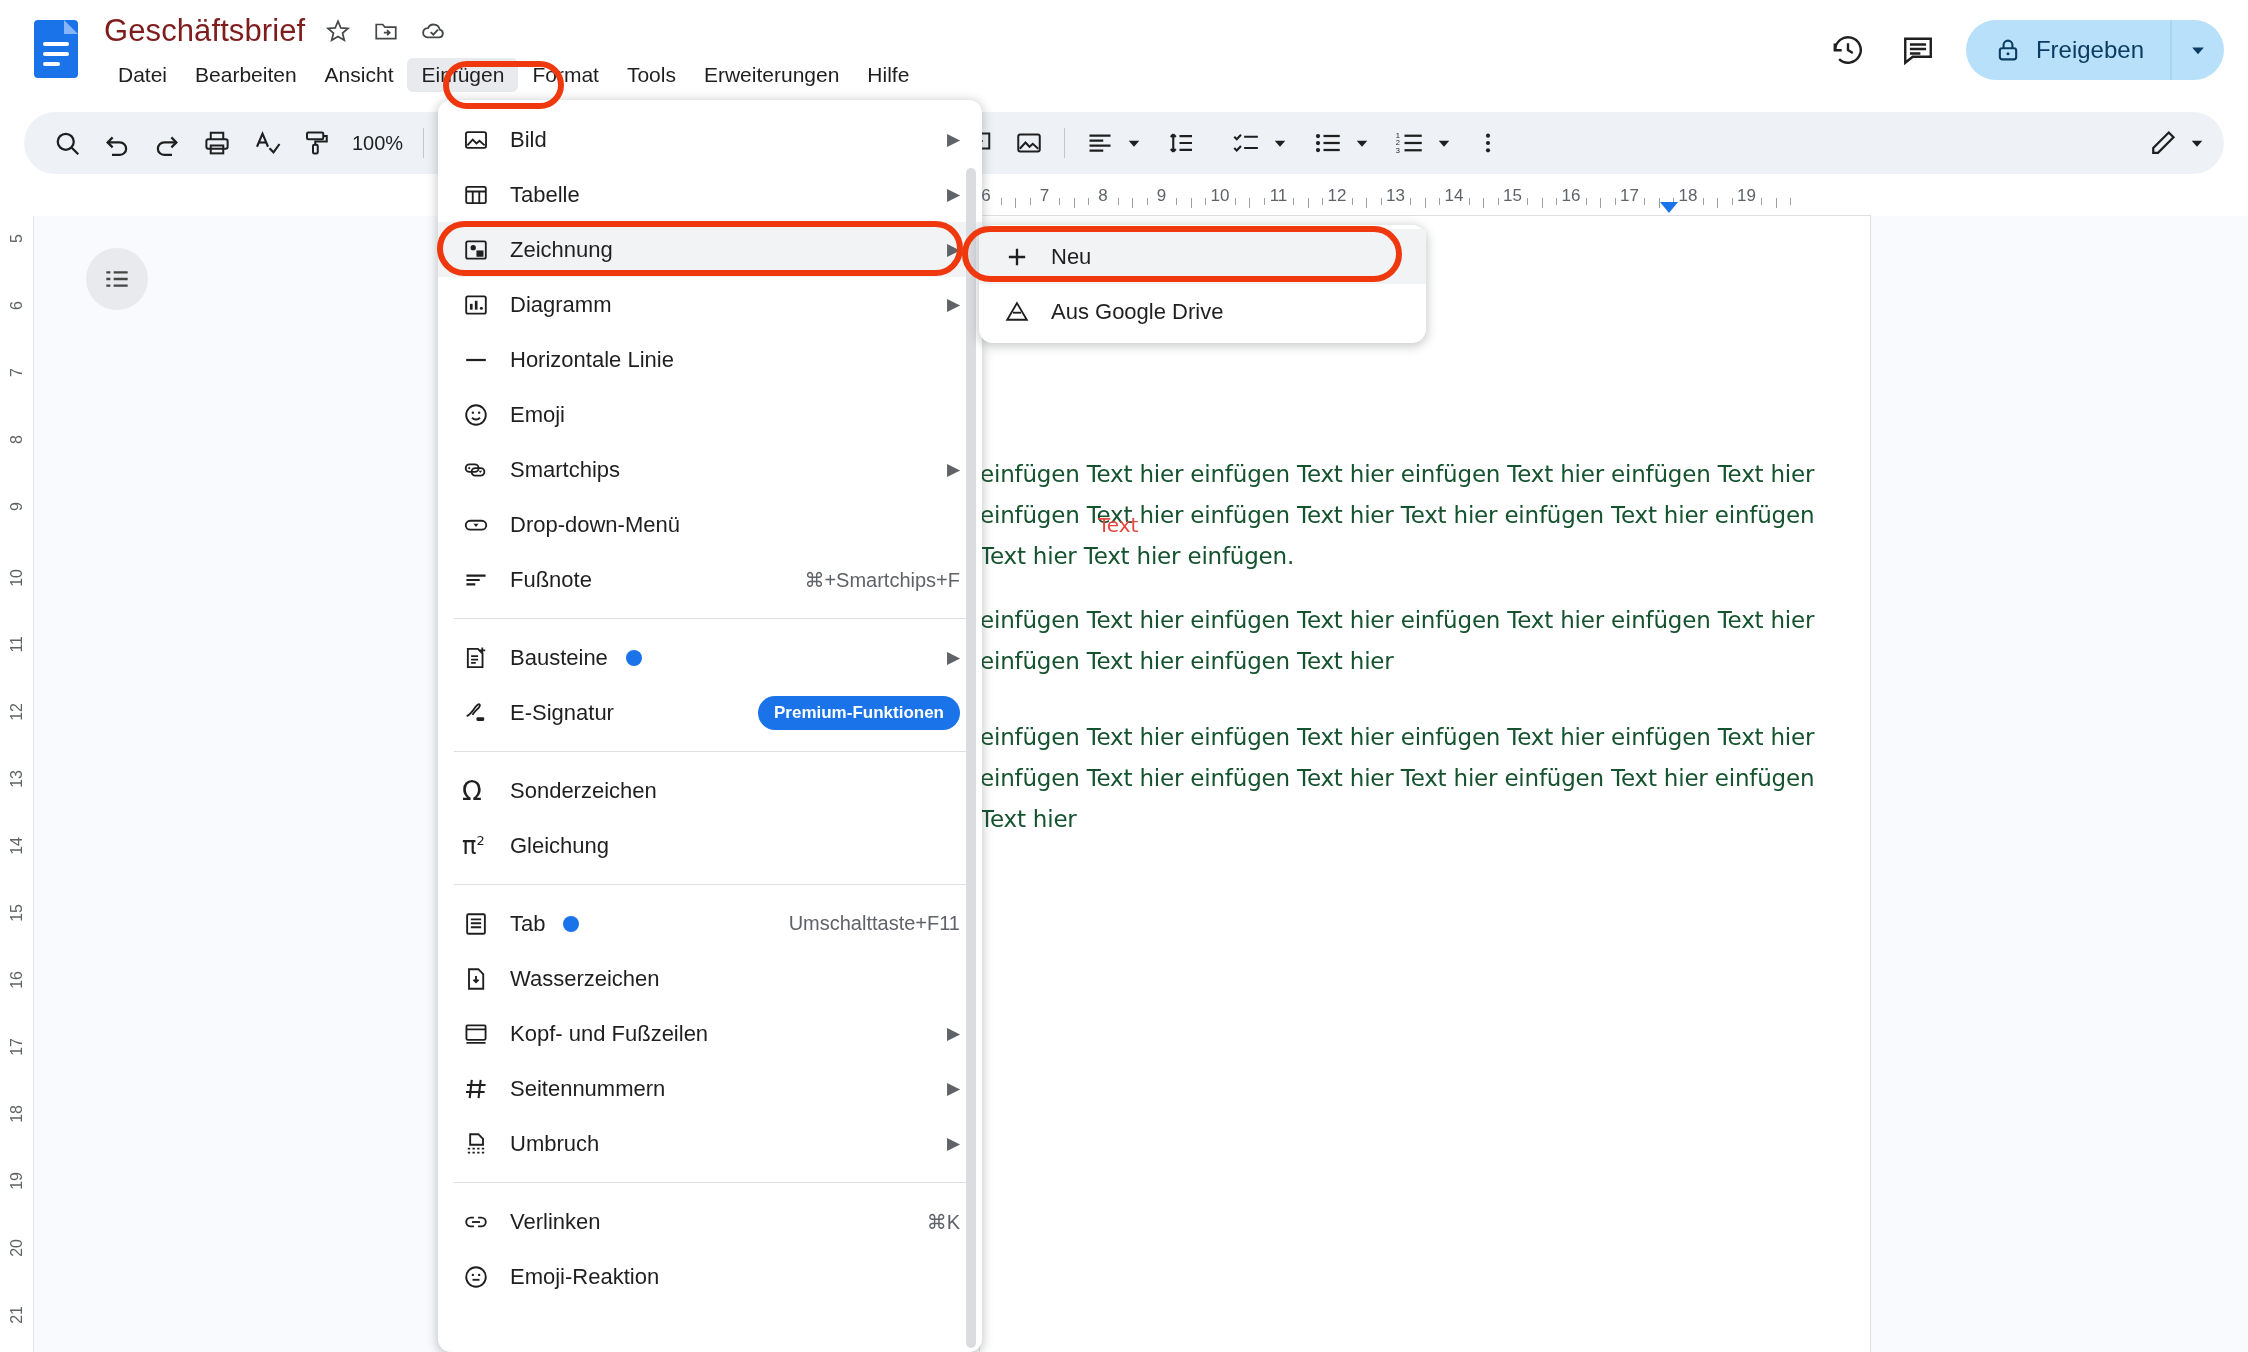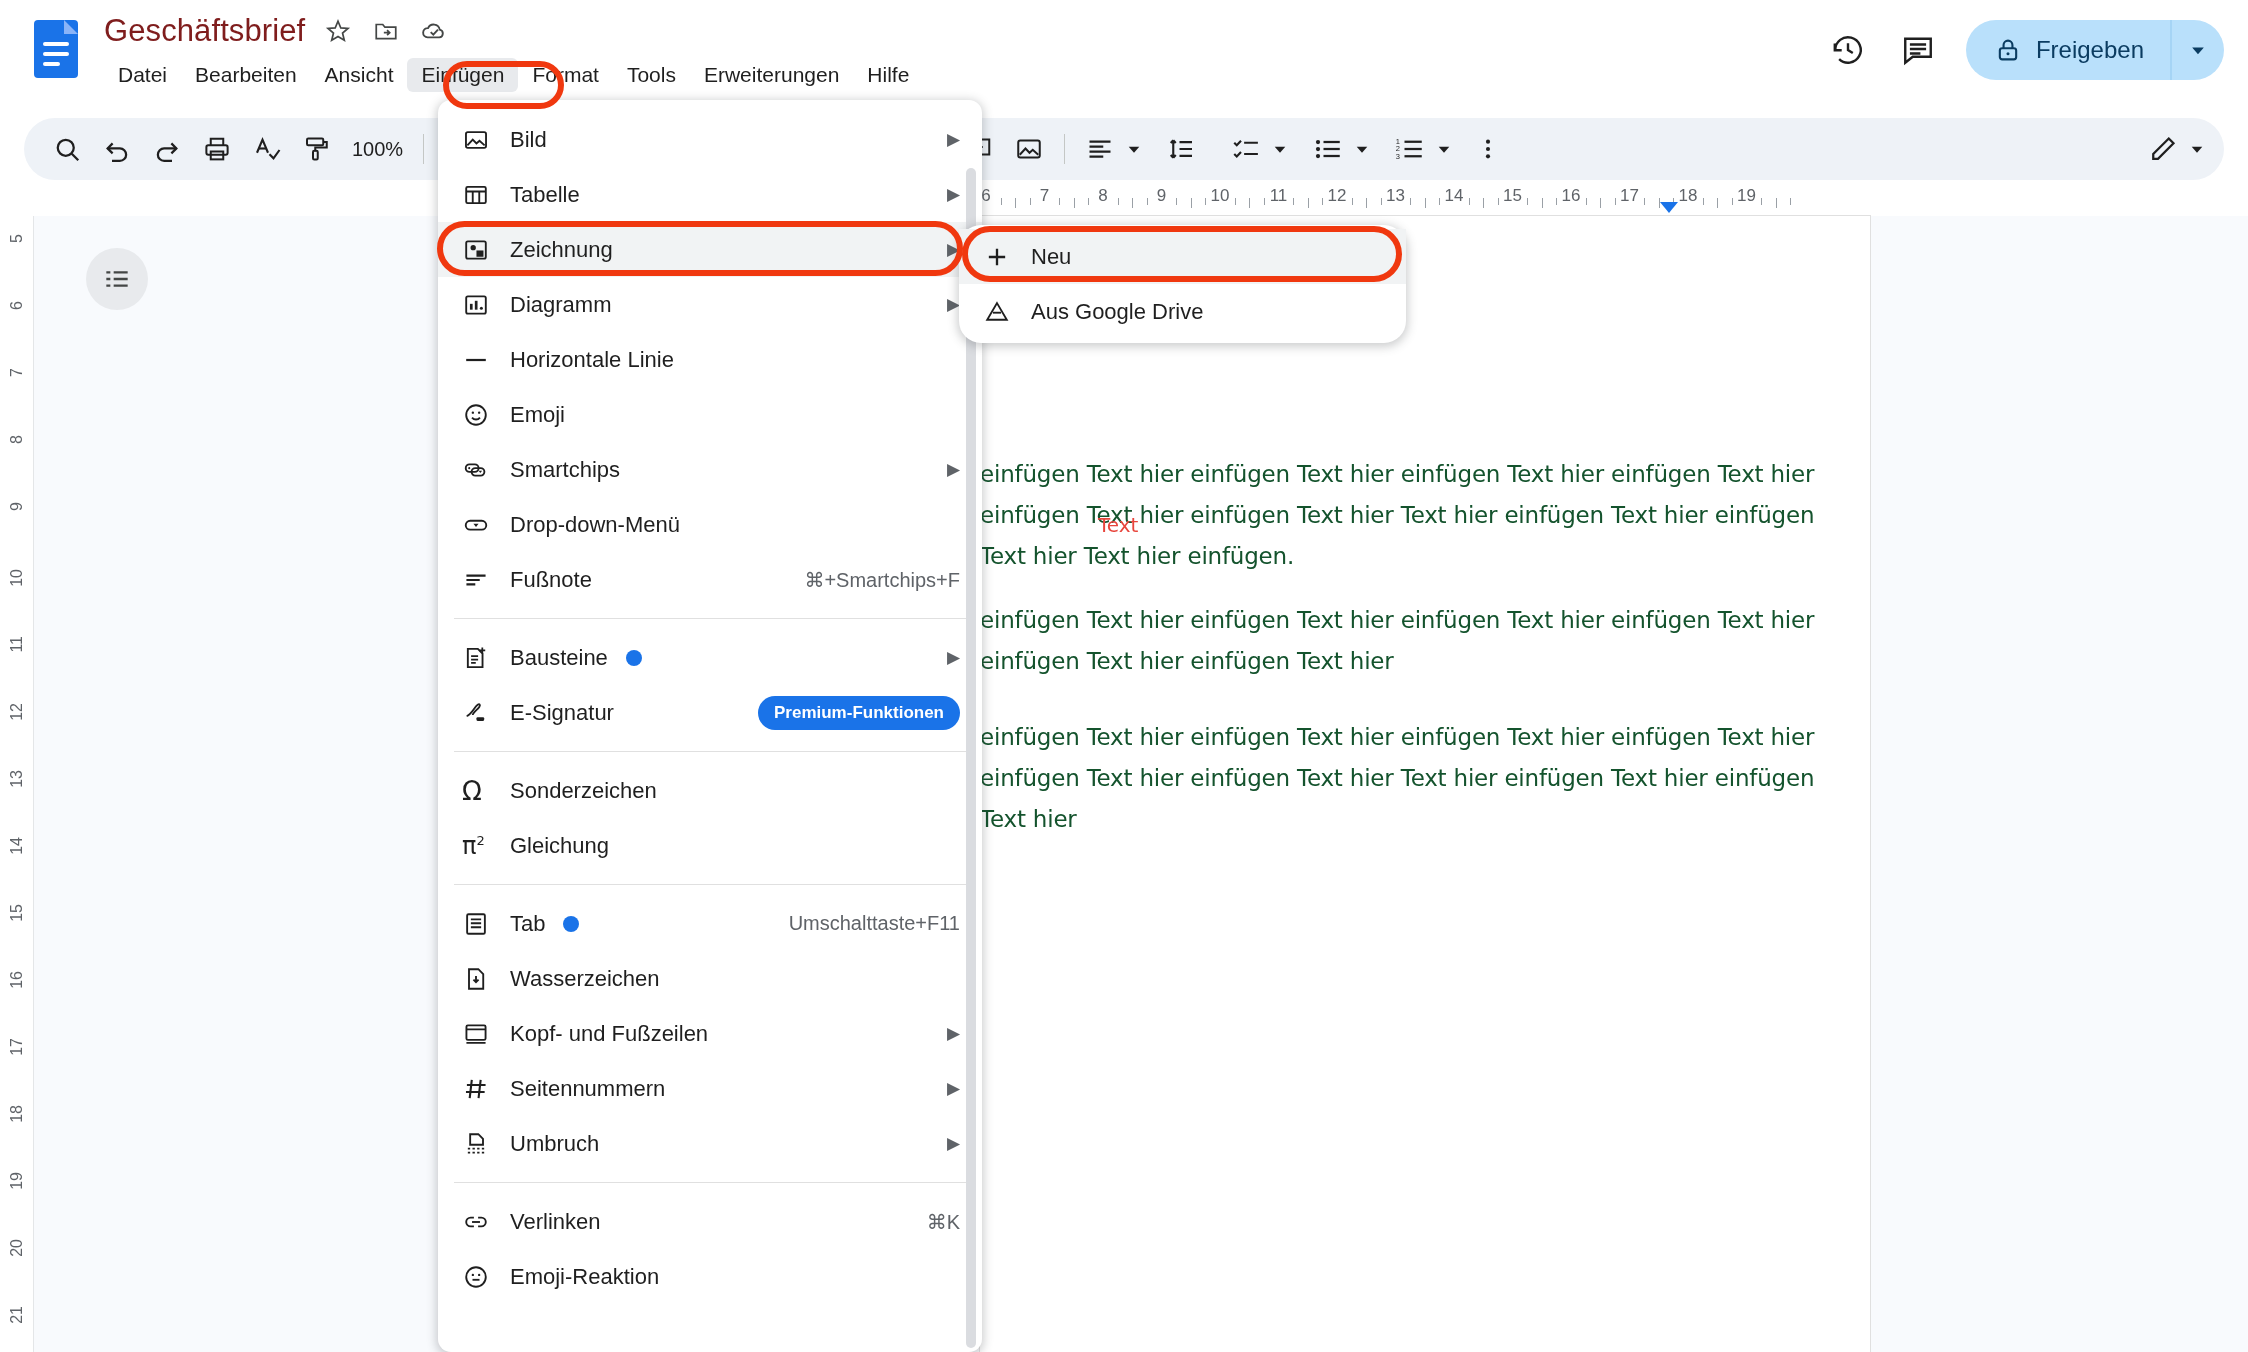--- a/index.html
+++ b/index.html
@@ -28,21 +28,21 @@
   .share-btn {
     display: flex; align-items: center; height: 60px;
     background: #b9e0fb; border-radius: 32px; overflow: hidden;
   }
   .share-main { display: flex; align-items: center; gap: 14px; padding: 0 26px 0 28px; height: 100%; }
   .share-label { font-size: 24px; color: #0b3c61; white-space: nowrap; }
   .share-caret { width: 54px; height: 100%; display: flex; align-items: center; justify-content: center; border-left: 2px solid #a5d4f5; }
 
   
   .toolbar {
-    position: absolute; left: 24px; top: 118px; width: 2200px; height: 62px;
+    position: absolute; left: 24px; top: 112px; width: 2200px; height: 62px;
     background: #eef2f7; border-radius: 34px; display: flex; align-items: center; padding: 0 18px;
   }
   .tool { width: 50px; height: 50px; display: flex; align-items: center; justify-content: center; color: #1f1f1f; border-radius: 50%; flex: none; }
   .tool.wide { width: auto; padding: 0 10px; }
   .zoomval { font-size: 20px; color: #1f1f1f; }
   .tsep { width: 1px; height: 30px; background: #c4c7c5; margin: 0 10px; flex: none; }
   .fontbox {
     height: 42px; min-width: 78px; border: 1px solid #9aa0a6; border-radius: 6px;
     display: flex; align-items: center; justify-content: center; font-size: 20px; color: #1f1f1f; flex:none;
   }
@@ -85,22 +85,22 @@
   .mrow .mdot { width: 16px; height: 16px; border-radius: 50%; background: #1a73e8; margin-left: 18px; flex:none;}
   .mrow .mspacer { flex: 1 1 auto; }
   .mrow .mshort { font-size: 20px; color: #5f6368; white-space: nowrap; }
   .mrow .marrow { margin-left: 16px; color: #5f6368; font-size: 17px; line-height: 1; }
   .mrow.hl { background: #f1f3f4; }
   .mdiv { height: 1px; background: #e0e0e0; margin: 11px 16px; }
   .badge { background: #1a73e8; color: #fff; font-size: 17px; font-weight: bold; border-radius: 20px; padding: 7px 16px; white-space: nowrap; }
   .scrollbar { position: absolute; right: 6px; top: 68px; width: 10px; height: 1180px; background: #dadce0; border-radius: 6px; }
 
   
-  .submenu { position: absolute; left: 959px; top: 225px; width: 447px; height: 118px;
-     background: #fff; border-radius: 22px; box-shadow: 0 2px 10px 2px rgba(60,64,67,.25); padding: 4px 0; text-align: center; }
+  .submenu { position: absolute; left: 979px; top: 225px; width: 447px; height: 118px;
+     background: #fff; border-radius: 14px; box-shadow: 0 2px 10px 2px rgba(60,64,67,.25); padding: 4px 0; text-align: center; }
   .submenu .mrow { height: 55px; }
   .submenu .mrow.hl { background: #f1f3f4; }
 
   
   .ring { position: absolute; border: 6px solid #f0380f; border-radius: 40px; pointer-events: none; }
   #ring-einfuegen { left: 443px; top: 61px; width: 121px; height: 48px; }
   #ring-zeichnung { left: 437px; top: 221px; width: 526px; height: 55px; }
   #ring-neu { left: 962px; top: 226px; width: 440px; height: 56px; }
 </style>
 </head>

